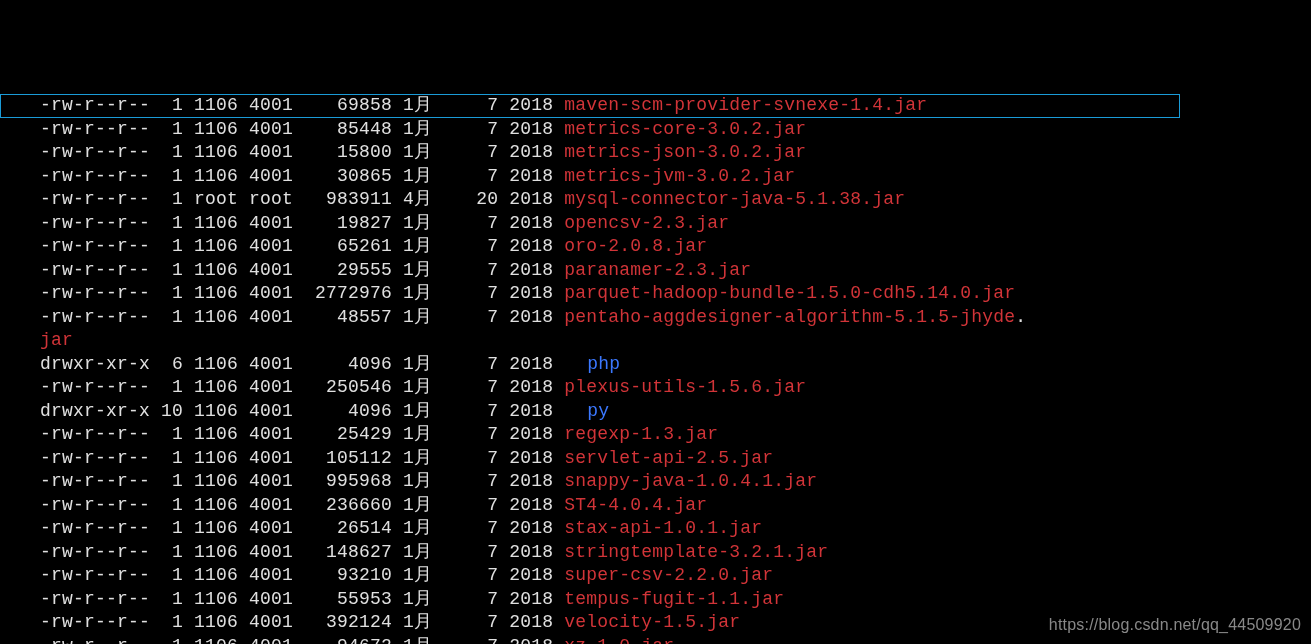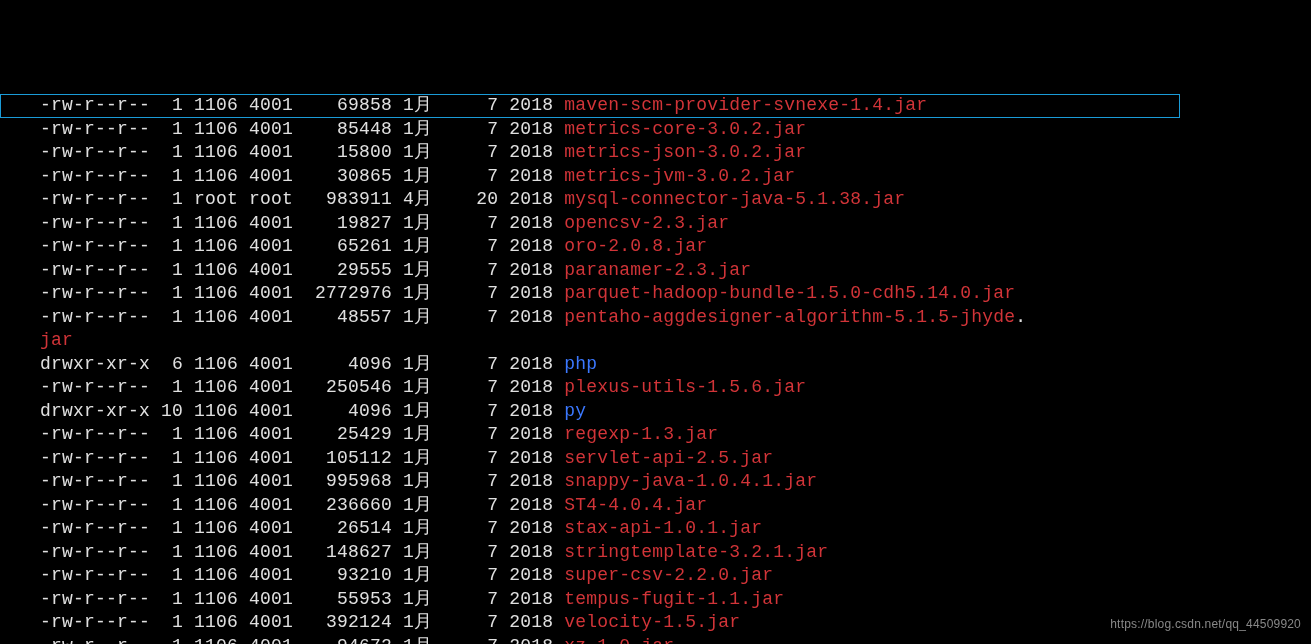--- a/index.html
+++ b/index.html
@@ -11,36 +11,36 @@
       color: #e0e0e0;
       width: 1311px;
       height: 644px;
       overflow: hidden;
       white-space: pre;
       letter-spacing: 0.2px;
     }
     .row { display: block; padding-left: 40px; }
     .perms { color: #e0e0e0; }
     .fname-red { color: #d13438; }
-    .fname-blue { color: #3b78ff; }
+    .fname-blue { color: #3b78ff; margin-left: 23px; }
     .highlight-box {
       position: absolute;
       border: 1px solid #1a9bd7;
       top: 94px;
       left: 0px;
       width: 1180px;
       height: 24px;
       pointer-events: none;
     }
     .watermark {
       position: absolute;
       bottom: 8px;
       right: 10px;
       color: #888888;
-      font-size: 12px;
+      font-size: 16px;
       font-family: Arial, sans-serif;
     }
     #terminal { position: relative; padding-top: 0px; }
   </style>
 </head>
 <body>
 
 
 
 <div id="terminal"><span class="row"><span class="perms">-rw-r--r--  1 1106 4001    69858 1月     7 2018 </span><span class="fname-red">maven-scm-provider-svnexe-1.4.jar</span></span><span class="row"><span class="perms">-rw-r--r--  1 1106 4001    85448 1月     7 2018 </span><span class="fname-red">metrics-core-3.0.2.jar</span></span><span class="row"><span class="perms">-rw-r--r--  1 1106 4001    15800 1月     7 2018 </span><span class="fname-red">metrics-json-3.0.2.jar</span></span><span class="row"><span class="perms">-rw-r--r--  1 1106 4001    30865 1月     7 2018 </span><span class="fname-red">metrics-jvm-3.0.2.jar</span></span><span class="row"><span class="perms">-rw-r--r--  1 root root   983911 4月    20 2018 </span><span class="fname-red">mysql-connector-java-5.1.38.jar</span></span><span class="row"><span class="perms">-rw-r--r--  1 1106 4001    19827 1月     7 2018 </span><span class="fname-red">opencsv-2.3.jar</span></span><span class="row"><span class="perms">-rw-r--r--  1 1106 4001    65261 1月     7 2018 </span><span class="fname-red">oro-2.0.8.jar</span></span><span class="row"><span class="perms">-rw-r--r--  1 1106 4001    29555 1月     7 2018 </span><span class="fname-red">paranamer-2.3.jar</span></span><span class="row"><span class="perms">-rw-r--r--  1 1106 4001  2772976 1月     7 2018 </span><span class="fname-red">parquet-hadoop-bundle-1.5.0-cdh5.14.0.jar</span></span><span class="row"><span class="perms">-rw-r--r--  1 1106 4001    48557 1月     7 2018 </span><span class="fname-red">pentaho-aggdesigner-algorithm-5.1.5-jhyde</span><span class="perms">.</span></span><span class="row"><span class="fname-red">jar</span></span><span class="row"><span class="perms">drwxr-xr-x  6 1106 4001     4096 1月     7 2018 </span><span class="fname-blue">php</span></span><span class="row"><span class="perms">-rw-r--r--  1 1106 4001   250546 1月     7 2018 </span><span class="fname-red">plexus-utils-1.5.6.jar</span></span><span class="row"><span class="perms">drwxr-xr-x 10 1106 4001     4096 1月     7 2018 </span><span class="fname-blue">py</span></span><span class="row"><span class="perms">-rw-r--r--  1 1106 4001    25429 1月     7 2018 </span><span class="fname-red">regexp-1.3.jar</span></span><span class="row"><span class="perms">-rw-r--r--  1 1106 4001   105112 1月     7 2018 </span><span class="fname-red">servlet-api-2.5.jar</span></span><span class="row"><span class="perms">-rw-r--r--  1 1106 4001   995968 1月     7 2018 </span><span class="fname-red">snappy-java-1.0.4.1.jar</span></span><span class="row"><span class="perms">-rw-r--r--  1 1106 4001   236660 1月     7 2018 </span><span class="fname-red">ST4-4.0.4.jar</span></span><span class="row"><span class="perms">-rw-r--r--  1 1106 4001    26514 1月     7 2018 </span><span class="fname-red">stax-api-1.0.1.jar</span></span><span class="row"><span class="perms">-rw-r--r--  1 1106 4001   148627 1月     7 2018 </span><span class="fname-red">stringtemplate-3.2.1.jar</span></span><span class="row"><span class="perms">-rw-r--r--  1 1106 4001    93210 1月     7 2018 </span><span class="fname-red">super-csv-2.2.0.jar</span></span><span class="row"><span class="perms">-rw-r--r--  1 1106 4001    55953 1月     7 2018 </span><span class="fname-red">tempus-fugit-1.1.jar</span></span><span class="row"><span class="perms">-rw-r--r--  1 1106 4001   392124 1月     7 2018 </span><span class="fname-red">velocity-1.5.jar</span></span><span class="row"><span class="perms">-rw-r--r--  1 1106 4001    94672 1月     7 2018 </span><span class="fname-red">xz-1.0.jar</span></span></div>

